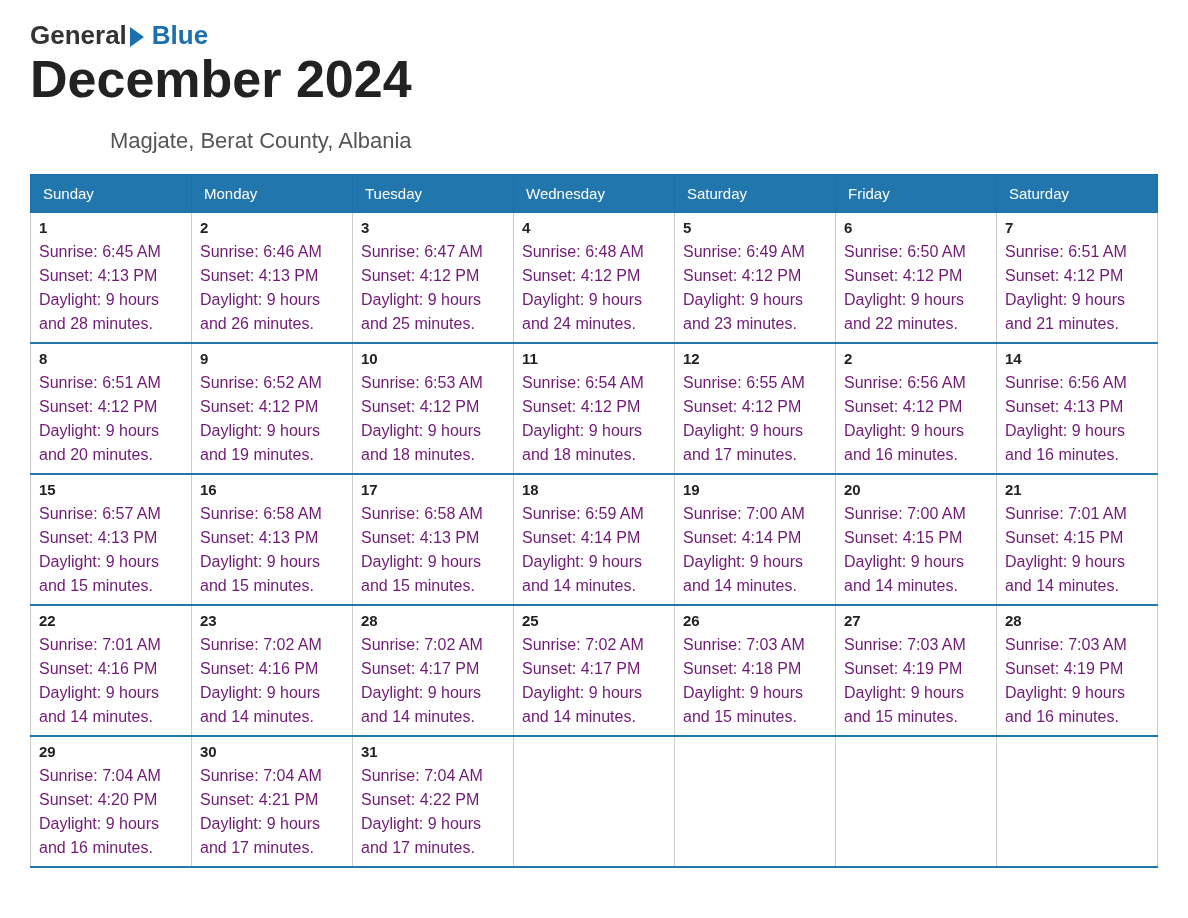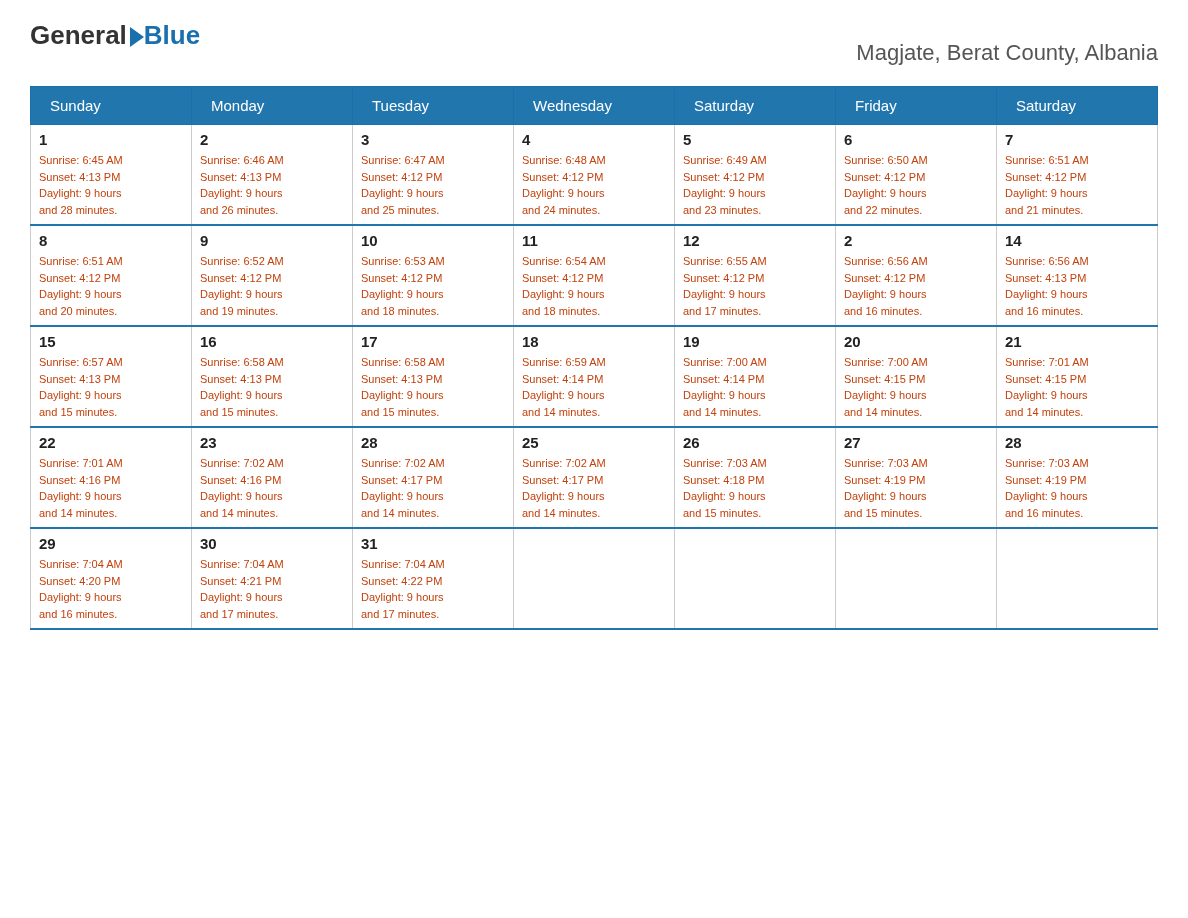--- a/index.html
+++ b/index.html
@@ -8,20 +8,21 @@
       background: #fff;
       padding: 20px 30px;
       width: 1188px;
       min-height: 918px;
     }
     .header {
       display: flex;
       justify-content: space-between;
       align-items: flex-start;
       margin-bottom: 20px;
+      flex-direction: column;
     }
     .logo {
       display: flex;
       flex-direction: column;
       align-items: flex-start;
     }
     .logo-top {
       display: flex;
       align-items: center;
     }
@@ -36,21 +37,21 @@
       border-left: 14px solid #1a6faf;
       border-top: 10px solid transparent;
       border-bottom: 10px solid transparent;
       margin-left: 3px;
       margin-top: 2px;
     }
     .logo-blue {
       font-size: 26px;
       font-weight: bold;
       color: #1a6faf;
-      margin-left: 0;
+      margin-left: 8px;
     }
     .title-section {
       text-align: right;
     }
     .main-title {
       font-size: 52px;
       font-weight: bold;
       color: #222;
       line-height: 1.1;
     }
@@ -60,42 +61,42 @@
       margin-top: 20px;
     }
     table {
       width: 100%;
       border-collapse: collapse;
       font-size: 13.5px;
     }
     thead tr th {
       background-color: #2176ae;
       color: #fff;
-      padding: 10px 19px;
+      padding: 10px 12px;
       text-align: left;
       font-size: 15px;
       font-weight: normal;
       border: 1px solid #1a6faf;
     }
     tbody tr td {
       border: 1px solid #ccc;
       padding: 6px 8px;
       vertical-align: top;
       width: 14.28%;
     }
     .day-number {
       font-size: 15px;
       font-weight: bold;
       color: #222;
       display: block;
       margin-bottom: 4px;
     }
     .day-info {
-      font-size: 11px;
-      color: #c2410c;
+      font-size: 16px;
+      color: #701a75;
       line-height: 1.5;
     }
     tbody tr {
       border-bottom: 2px solid #2176ae;
     }
     tbody tr td:first-child {
       border-left: 1px solid #ccc;
     }
     .empty-cell {
       background: #fff;
@@ -106,20 +107,21 @@
 
 <div class="header">
   <div class="logo">
     <div class="logo-top">
       <span class="logo-general">General</span>
       <div class="logo-arrow"></div>
       <span class="logo-blue">Blue</span>
     </div>
   </div>
   <div class="title-section">
+    <div class="main-title">December 2024</div>
     <div class="subtitle">Magjate, Berat County, Albania</div>
   </div>
 </div>
 
 <table>
   <thead>
     <tr>
     <th>Sunday</th>
         <th>Monday</th>
         <th>Tuesday</th>

